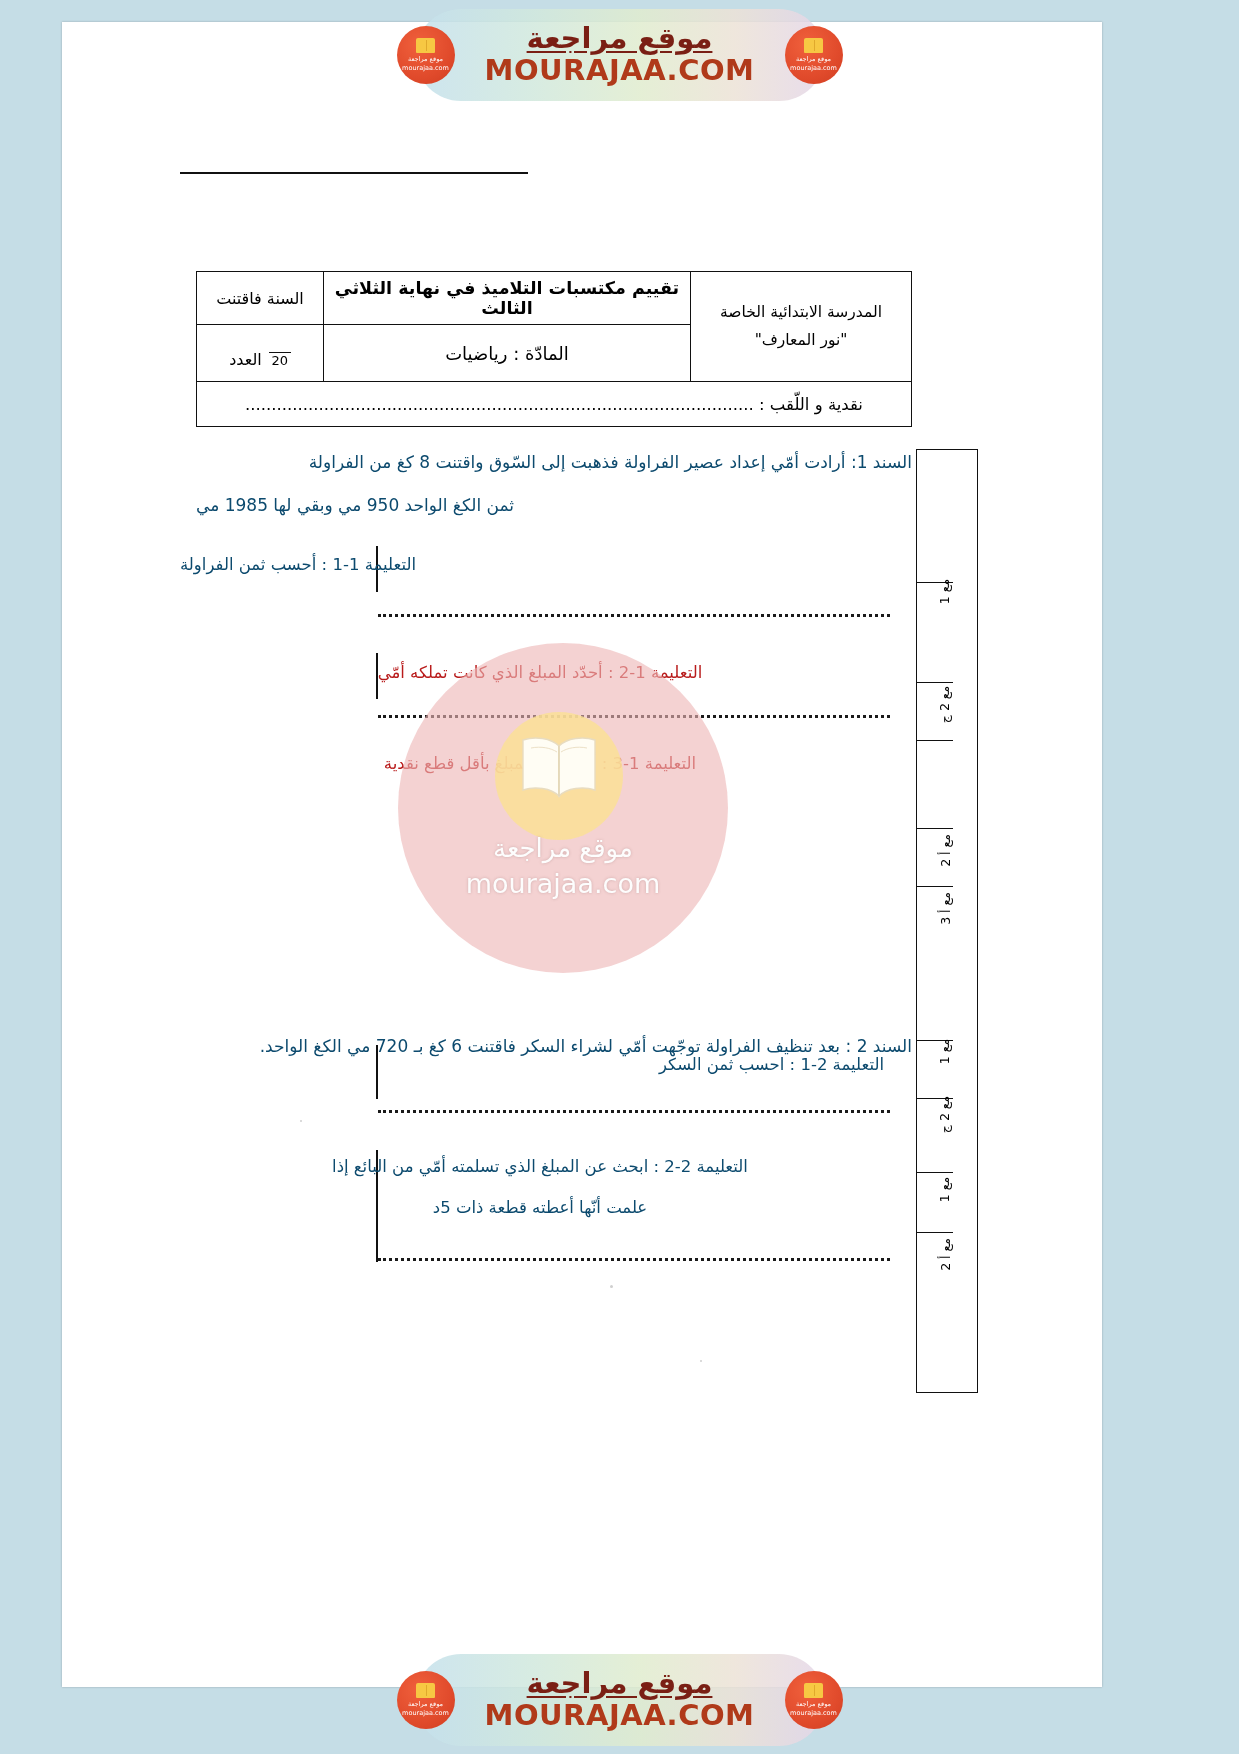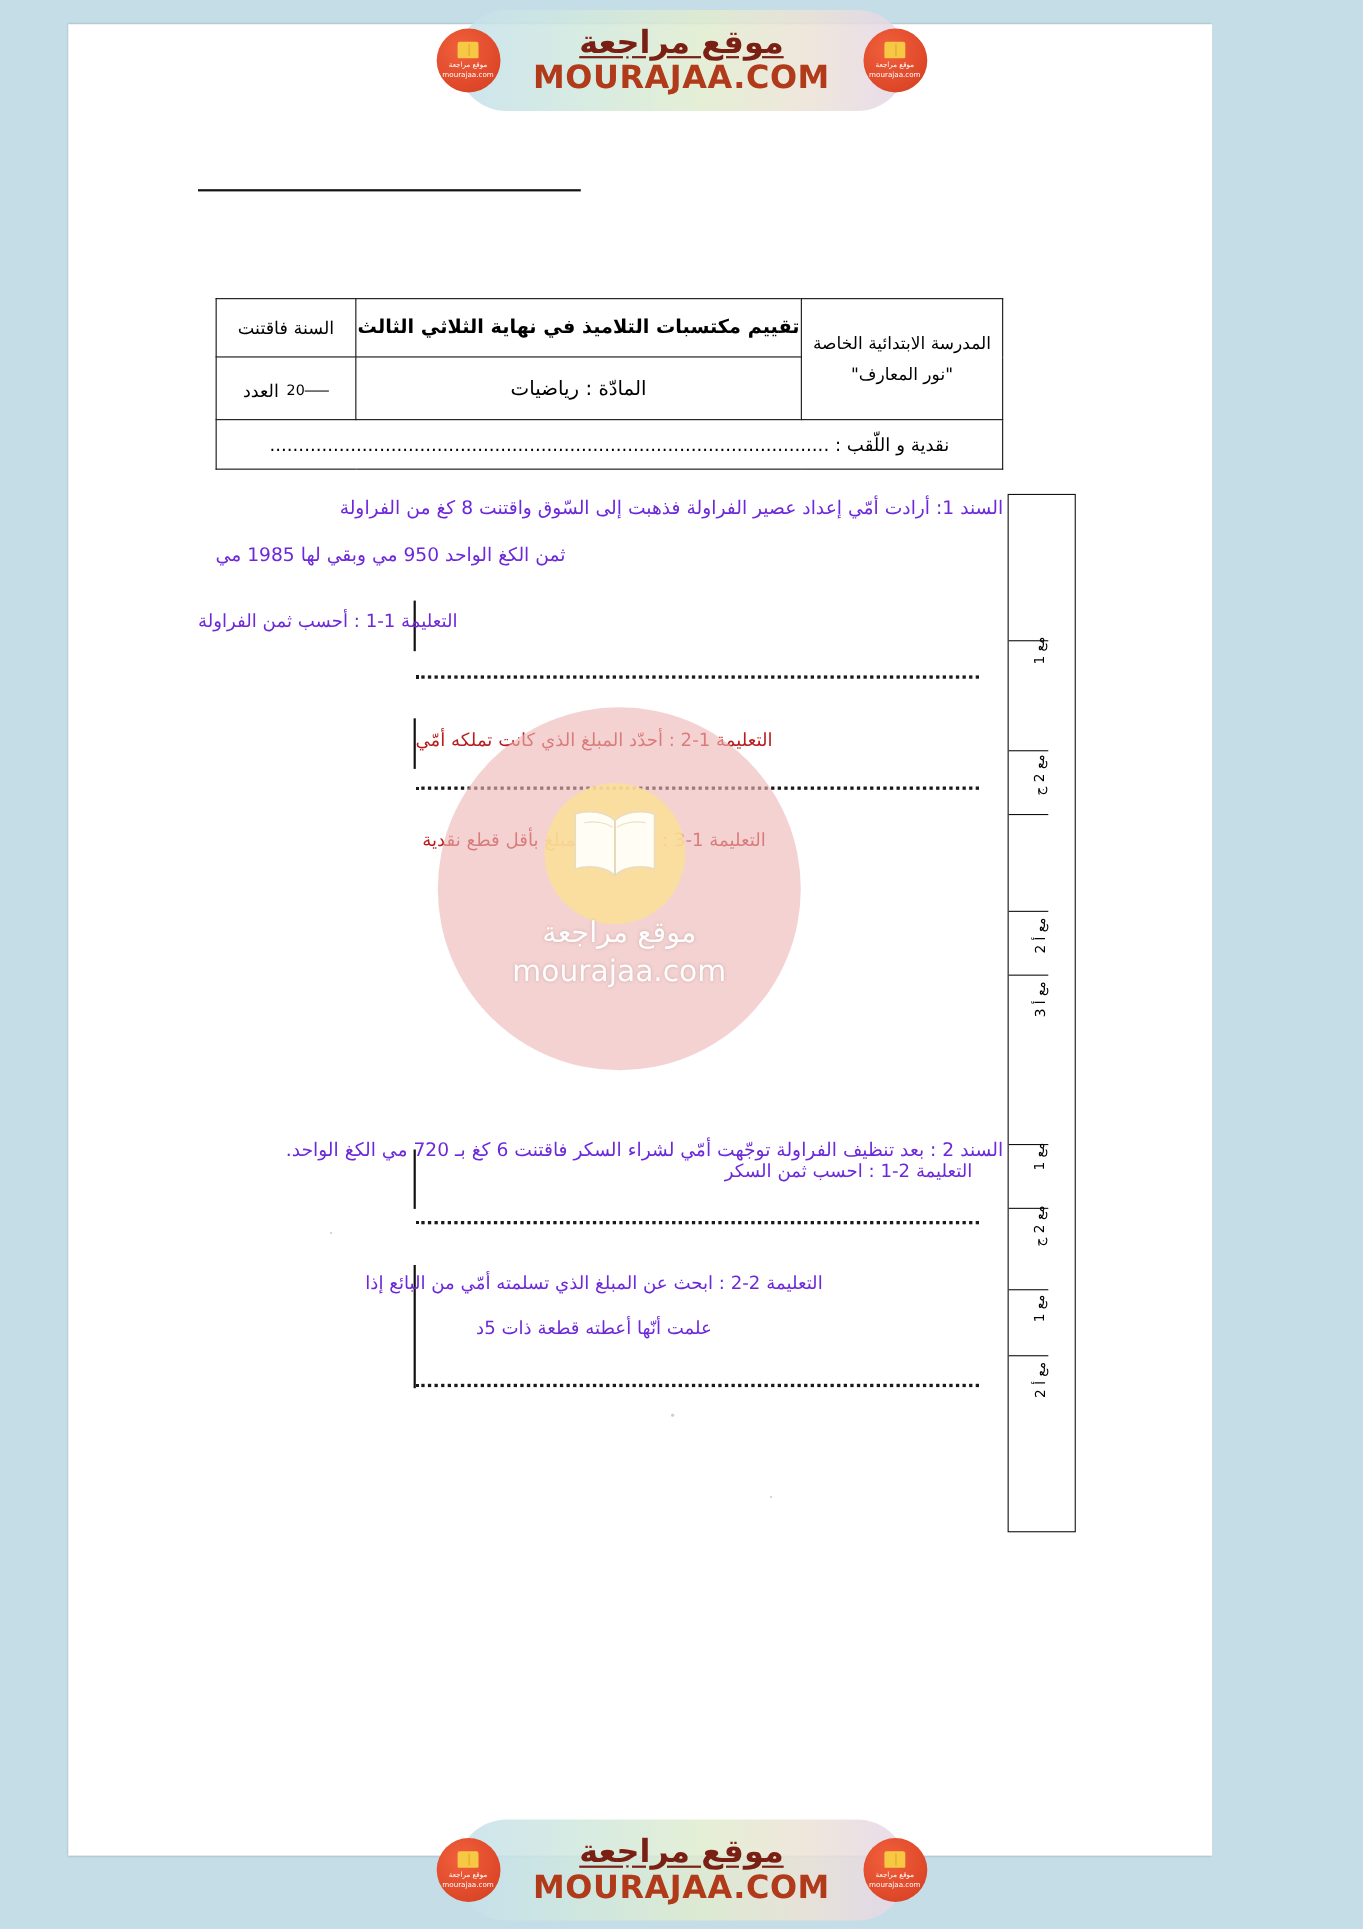--- a/index.html
+++ b/index.html
@@ -134,21 +134,21 @@
     border: 1.6px solid #111;
     padding: 0;
     vertical-align: middle;
     text-align: center;
     color: #000;
   }
   .hdr-school {
     width: 176px;
     font-size: 15.5px;
     line-height: 1.75;
-    padding: 4px 3px !important;
+    padding: 4px 22px !important;
   }
   .hdr-title {
     height: 52px;
     font-size: 17.5px;
     font-weight: bold;
   }
   .hdr-year {
     width: 126px;
     height: 52px;
     font-size: 16px;
@@ -164,21 +164,21 @@
   }
   .mark-box {
     display: inline-flex;
     align-items: center;
     justify-content: center;
     gap: 7px;
     direction: rtl;
   }
   .mark-frac {
     display: inline-flex;
-    flex-direction: row;
+    flex-direction: column;
     align-items: center;
     font-size: 13px;
     line-height: 1;
   }
   .mark-frac .bar {
     display: block;
     width: 22px;
     border-top: 1.4px solid #111;
     margin-bottom: 1px;
   }
@@ -192,21 +192,21 @@
   }
   .dots {
     letter-spacing: 1.2px;
   }
 
   
   .body-line {
     position: absolute;
     direction: rtl;
     text-align: right;
-    color: #6d28d9;
+    color: #0c4a6e;
     font-size: 17px;
     line-height: 1.5;
     white-space: nowrap;
   }
   .support-line { font-size: 17px; }
   .instr-line   { font-size: 16.5px; }
   .instr-pink   { color: #b91c1c; }
 
   
   .dot-rule {

